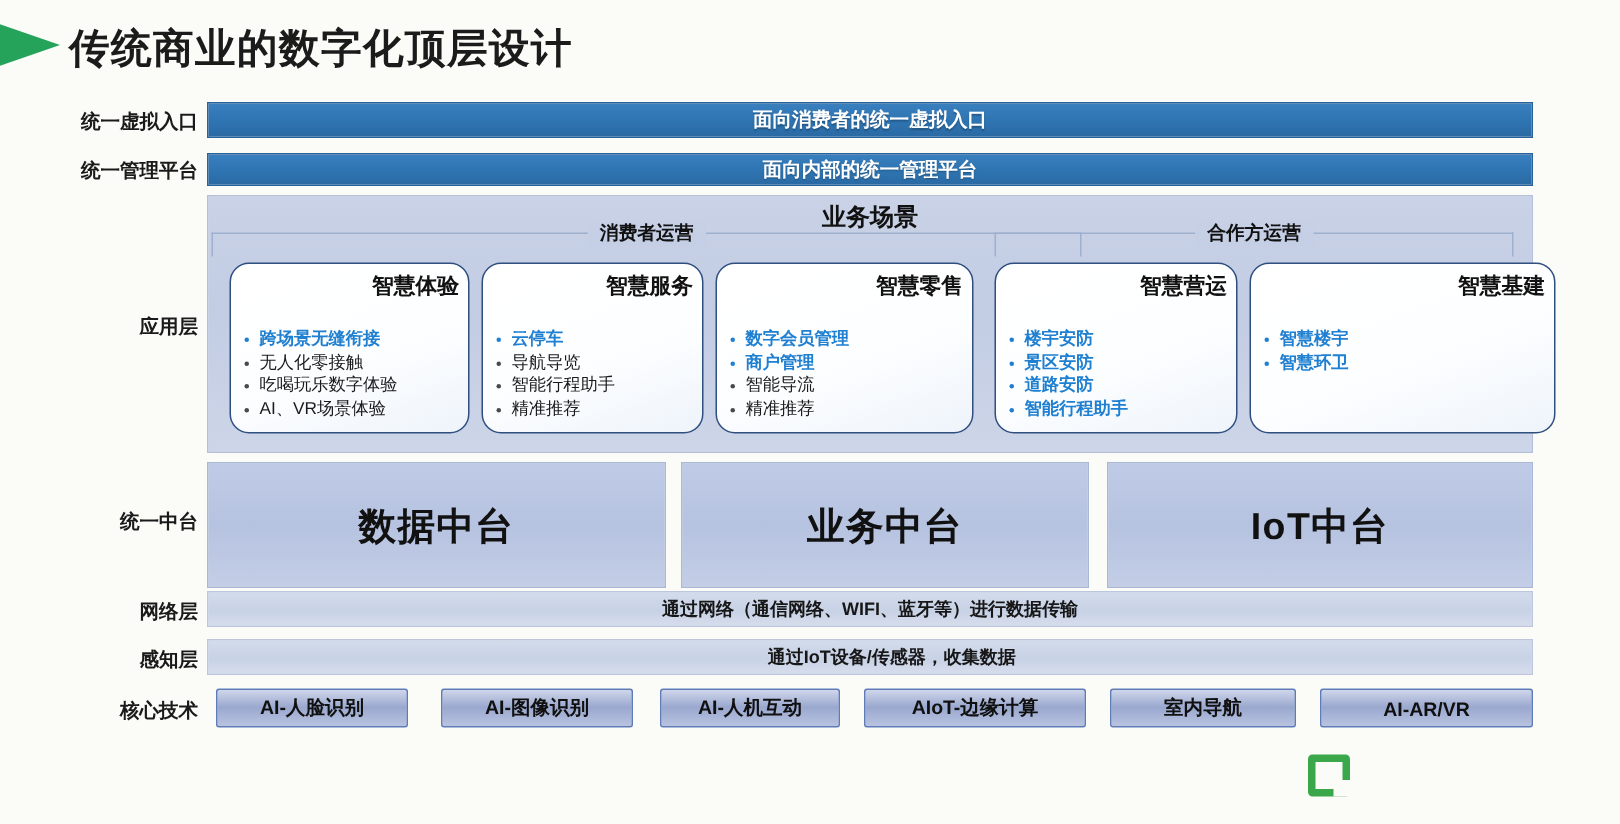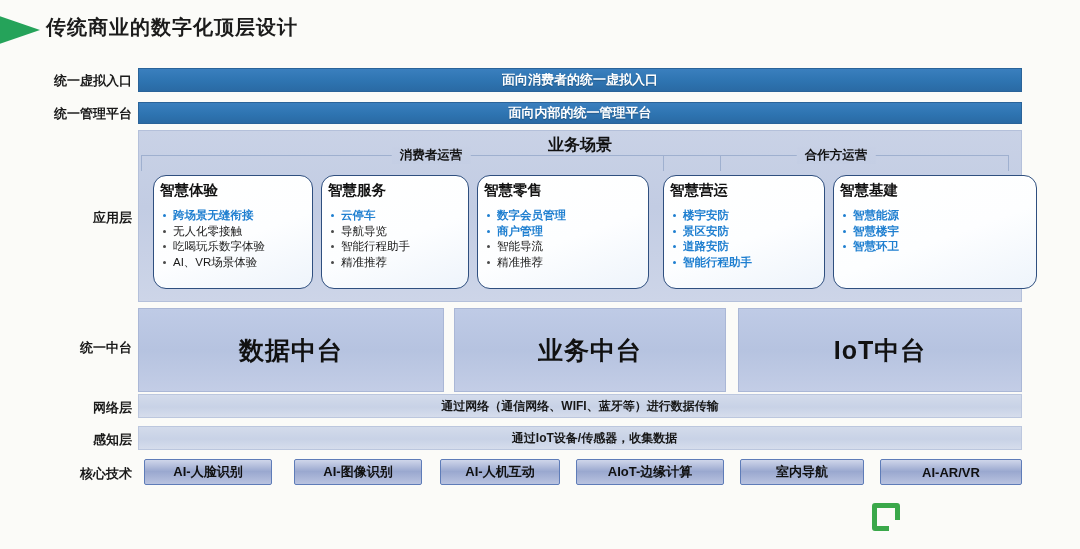--- a/index.html
+++ b/index.html
@@ -13,21 +13,21 @@
   .slide{position:absolute;inset:0;}
 
   
   .title-arrow{
     position:absolute;left:-12px;top:12px;width:0;height:0;
     border-top:18px solid transparent;border-bottom:18px solid transparent;
     border-left:52px solid #25a35a;
   }
   .slide-title{
     position:absolute;left:46px;top:14px;
-    font-size:20px;font-weight:700;color:#1b1b1b;letter-spacing:1px;
+    font-size:27px;font-weight:700;color:#1b1b1b;letter-spacing:1px;
     white-space:nowrap;
   }
 
   
   .row-label{
     position:absolute;right:0;width:128px;text-align:right;
     font-size:13px;font-weight:700;color:#1a1a1a;white-space:nowrap;
   }
   .lbl-col{position:absolute;left:0;top:0;width:132px;height:549px;}
 
@@ -66,21 +66,21 @@
   #grp-consumer{left:2px;width:580px;}
   #grp-partner {left:524px;width:346px;}
 
   .app-box{
     position:absolute;top:44px;height:114px;
     background:linear-gradient(160deg,#ffffff 0%,#fdfeff 55%,#eef4fb 100%);
     border:1.6px solid #2f4f7f;border-radius:13px;box-sizing:border-box;
     padding:5px 6px 0 6px;
   }
   .app-box h4{
-    margin:0 0 8px 0;text-align:left;font-size:14.5px;font-weight:700;color:#121212;
+    margin:0 0 19px 0;text-align:right;font-size:14.5px;font-weight:700;color:#121212;
   }
   .app-box ul{margin:0;padding:0;list-style:none;}
   .app-box li{
     font-size:11.5px;color:#1a1a1a;line-height:15.6px;
     padding-left:13px;position:relative;white-space:nowrap;
   }
   .app-box li::before{
     content:"";position:absolute;left:3px;top:6px;
     width:3px;height:3px;border-radius:50%;background:#4a4a4a;
   }
@@ -196,21 +196,20 @@
           <ul>
             <li class="hl">楼宇安防</li>
             <li class="hl">景区安防</li>
             <li class="hl">道路安防</li>
             <li class="hl">智能行程助手</li>
           </ul>
         </div>
         <div class="app-box" style="left: 694px; width: 204px;">
           <h4>智慧基建</h4>
           <ul>
-            <li class="hl">智慧能源</li>
             <li class="hl">智慧楼宇</li>
             <li class="hl">智慧环卫</li>
           </ul>
         </div>
       </div>
   </div>
 
   <div class="mid-row" id="mid-row">
       <div class="mid-box" style="left: 0px; width: 306px;">数据中台</div>
       <div class="mid-box" style="left: 316px; width: 272px;">业务中台</div>

